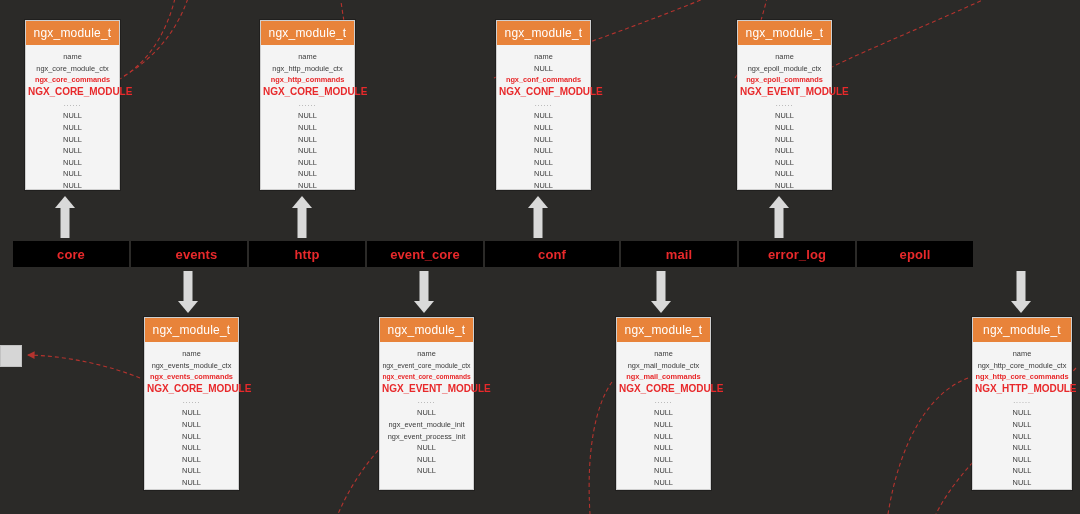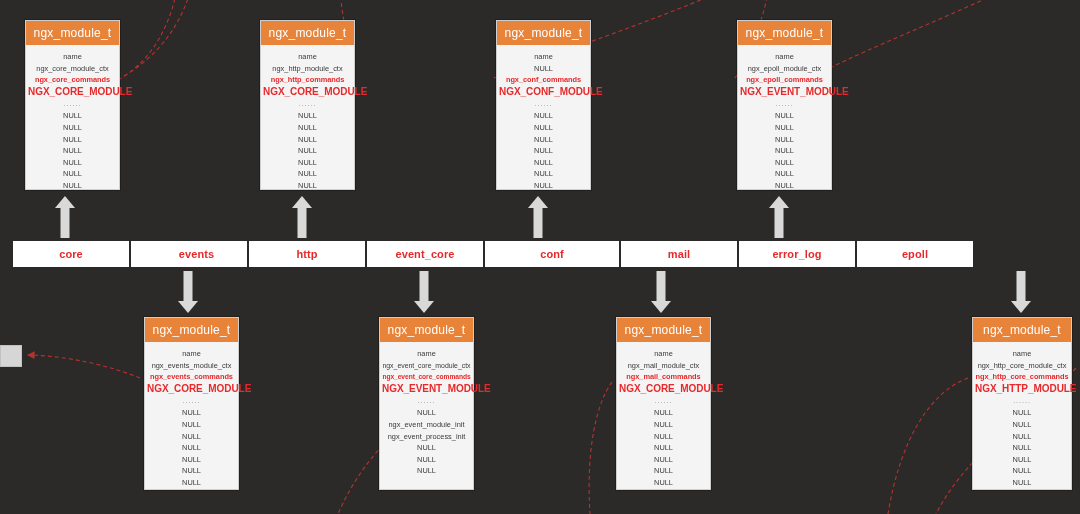--- a/index.html
+++ b/index.html
@@ -63,26 +63,26 @@
 
   
   #bar{
     position:absolute;
     left:12px;top:240px;
     height:28px;
     display:flex;
     z-index:3;
   }
   #bar .cell{
-    background:#ffffff;
+    background:#000000;
     border:1px solid #2b2a28;
     border-left-width:1px;
     box-sizing:border-box;
     color:#e8292b;
-    font-size:11px;
+    font-size:13px;
     font-weight:bold;
     display:flex;
     align-items:center;
     justify-content:center;
     letter-spacing:.1px;
   }
 
   
   .arrow{position:absolute;z-index:2;}
   .arrow .shaft{

